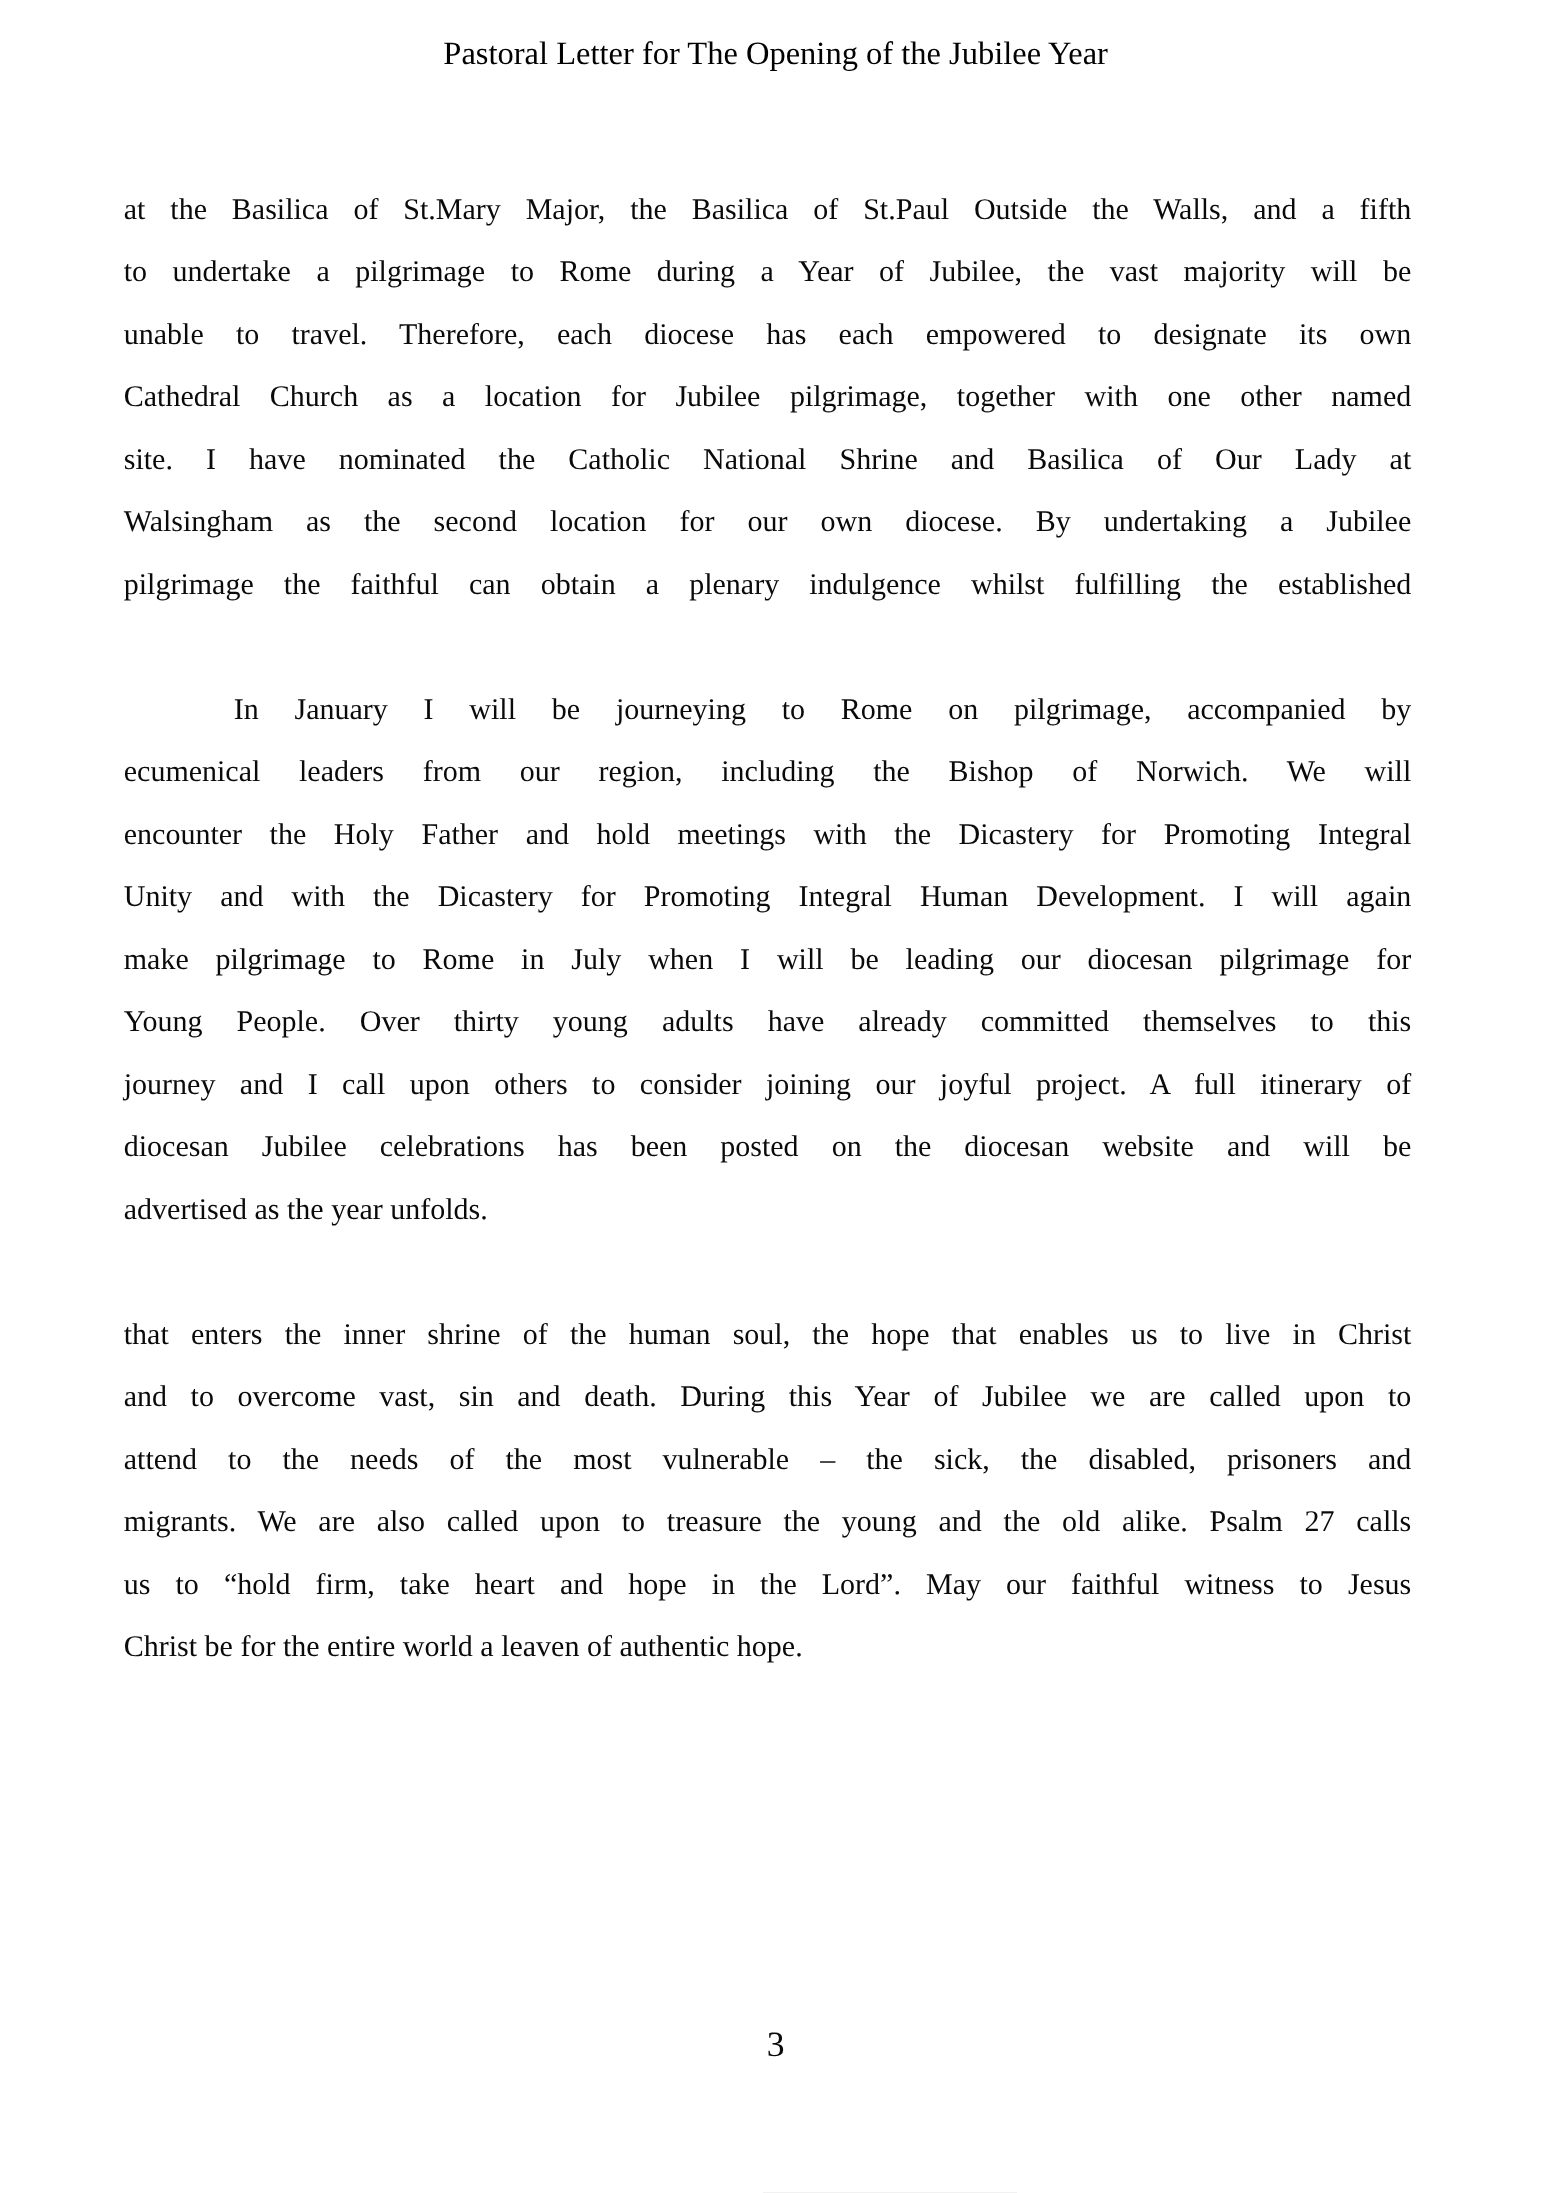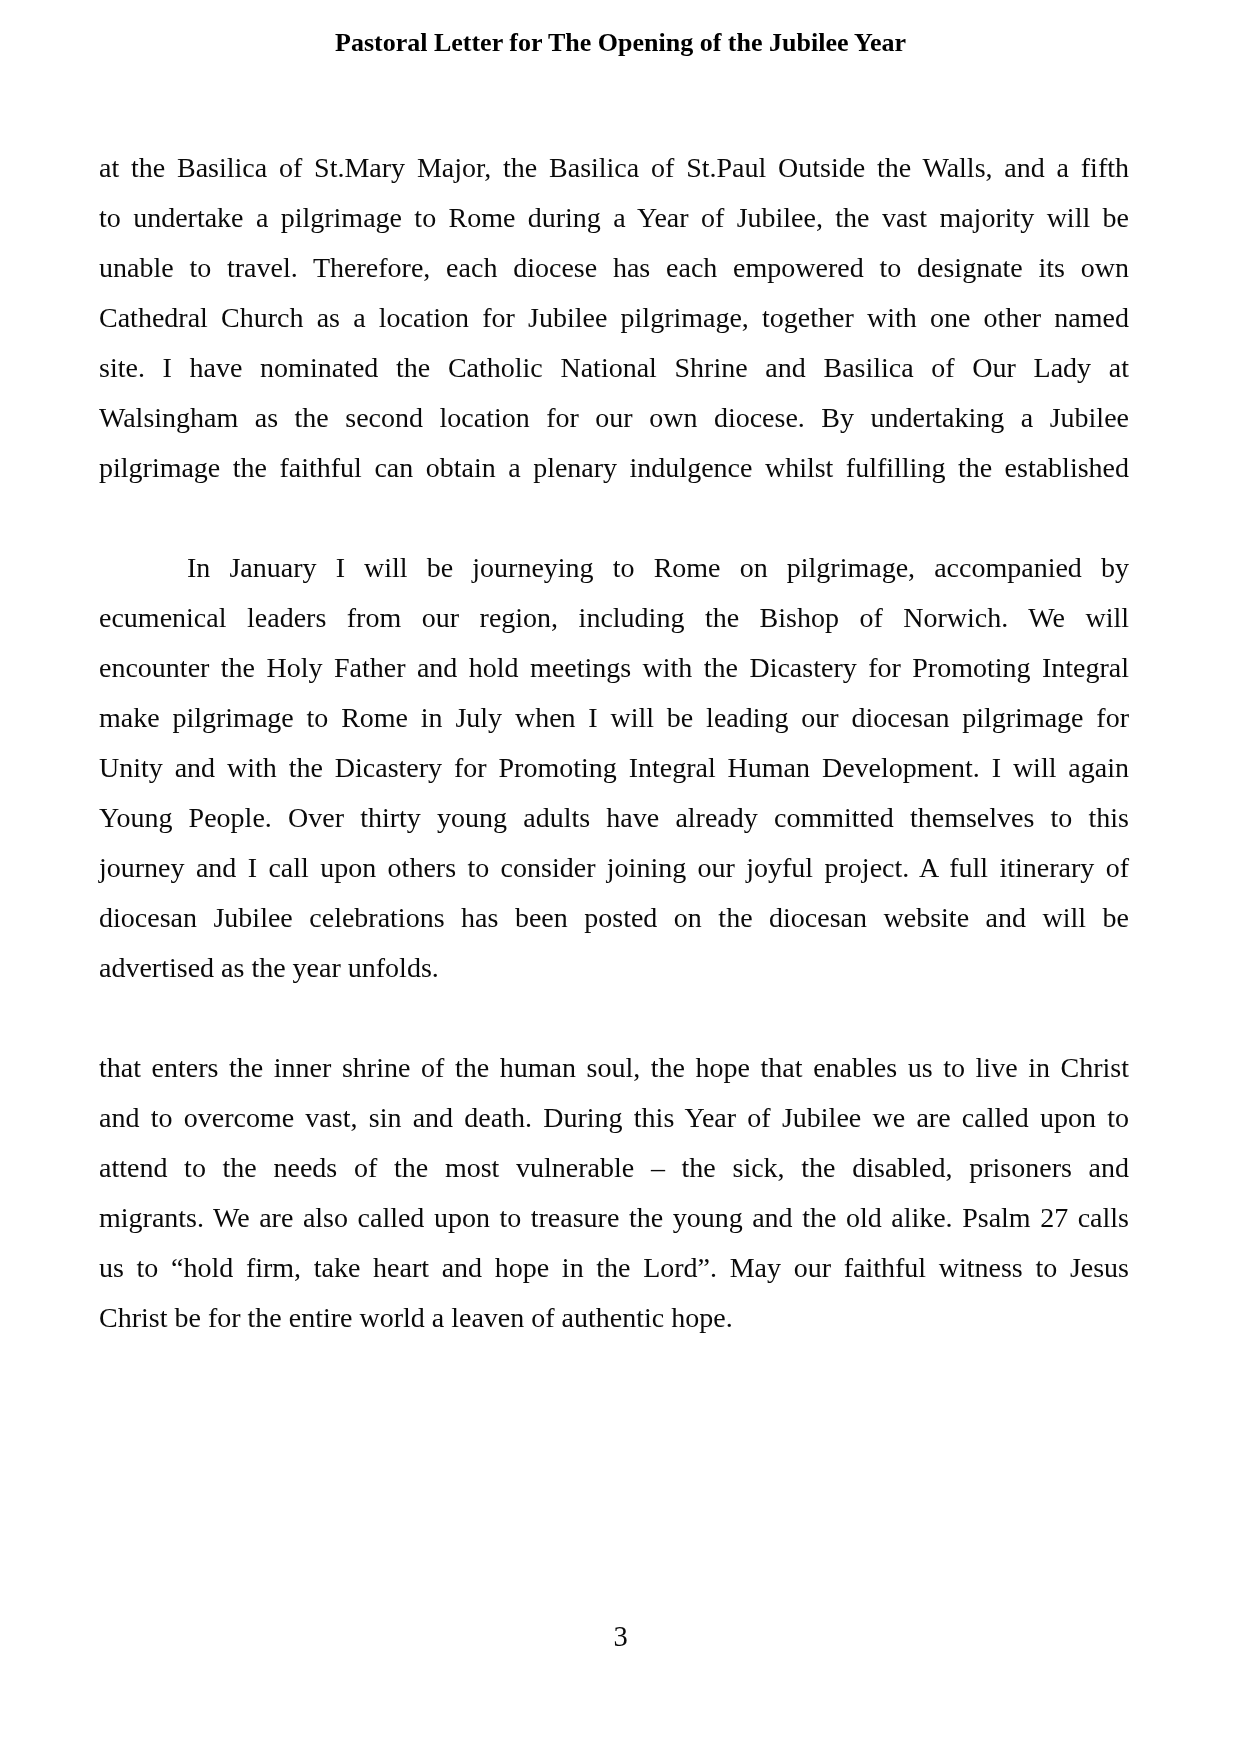--- a/index.html
+++ b/index.html
@@ -16,29 +16,29 @@
     color: #0a0a0a;
     font-family: "Liberation Serif", "DejaVu Serif", serif;
     overflow: hidden;
   }
   .doc-title {
     margin: 0;
     padding-top: 26px;
     height: 34px;
     text-align: center;
     font-size: 26px;
-    font-weight: bold;
+    font-weight: normal;
     line-height: 34px;
     color: #000000;
   }
   .doc-body {
     margin-top: 83px;
     margin-left: 99px;
     width: 1030px;
-    font-size: 28px;
+    font-size: 24px;
     line-height: 50px;
   }
   .para {
     margin: 0 0 50px 0;
   }
   .line {
     text-align: justify;
     text-align-last: justify;
     height: 50px;
     overflow: visible;
@@ -74,22 +74,22 @@
         <div class="line">unable to travel. Therefore, each diocese has each empowered to designate its own</div>
         <div class="line">Cathedral Church as a location for Jubilee pilgrimage, together with one other named</div>
         <div class="line">site. I have nominated the Catholic National Shrine and Basilica of Our Lady at</div>
         <div class="line">Walsingham as the second location for our own diocese. By undertaking a Jubilee</div>
         <div class="line">pilgrimage the faithful can obtain a plenary indulgence whilst fulfilling the established</div>
       </div>
       <div class="para">
         <div class="line indent">In January I will be journeying to Rome on pilgrimage, accompanied by</div>
         <div class="line">ecumenical leaders from our region, including the Bishop of Norwich. We will</div>
         <div class="line">encounter the Holy Father and hold meetings with the Dicastery for Promoting Integral</div>
+        <div class="line">Unity and with the Dicastery for Promoting Integral Human Development. I will again</div>
         <div class="line">make pilgrimage to Rome in July when I will be leading our diocesan pilgrimage for</div>
-        <div class="line">Unity and with the Dicastery for Promoting Integral Human Development. I will again</div>
         <div class="line">Young People. Over thirty young adults have already committed themselves to this</div>
         <div class="line">journey and I call upon others to consider joining our joyful project. A full itinerary of</div>
         <div class="line">diocesan Jubilee celebrations has been posted on the diocesan website and will be</div>
         <div class="line last">advertised as the year unfolds.</div>
       </div>
       <div class="para">
         <div class="line">that enters the inner shrine of the human soul, the hope that enables us to live in Christ</div>
         <div class="line">and to overcome vast, sin and death. During this Year of Jubilee we are called upon to</div>
         <div class="line">attend to the needs of the most vulnerable – the sick, the disabled, prisoners and</div>
         <div class="line">migrants. We are also called upon to treasure the young and the old alike. Psalm 27 calls</div>

